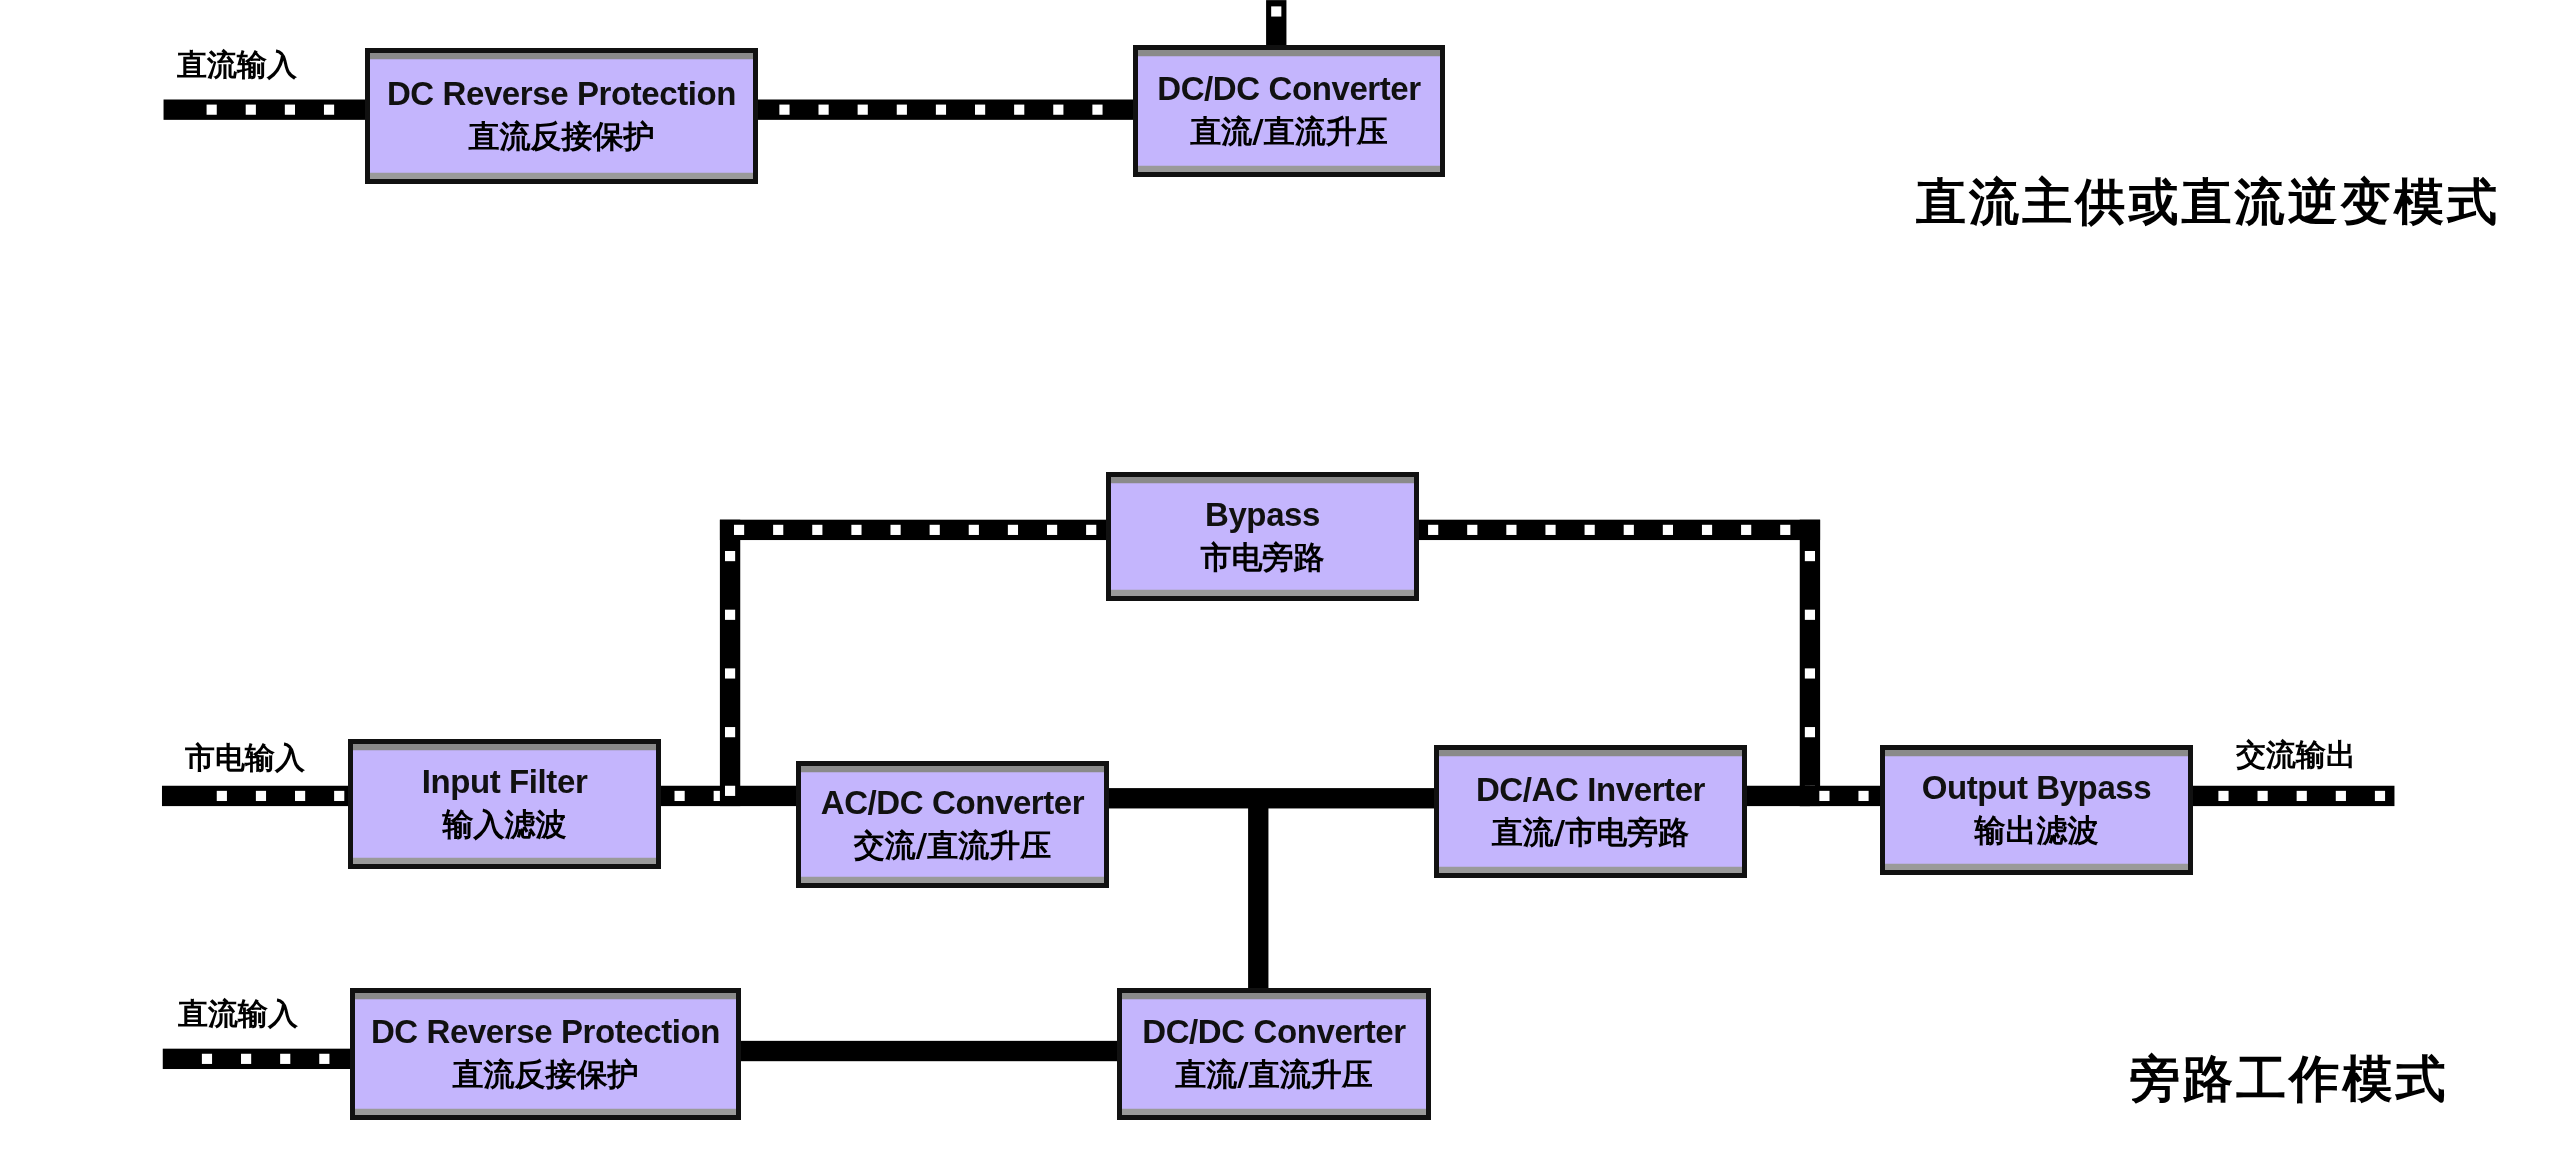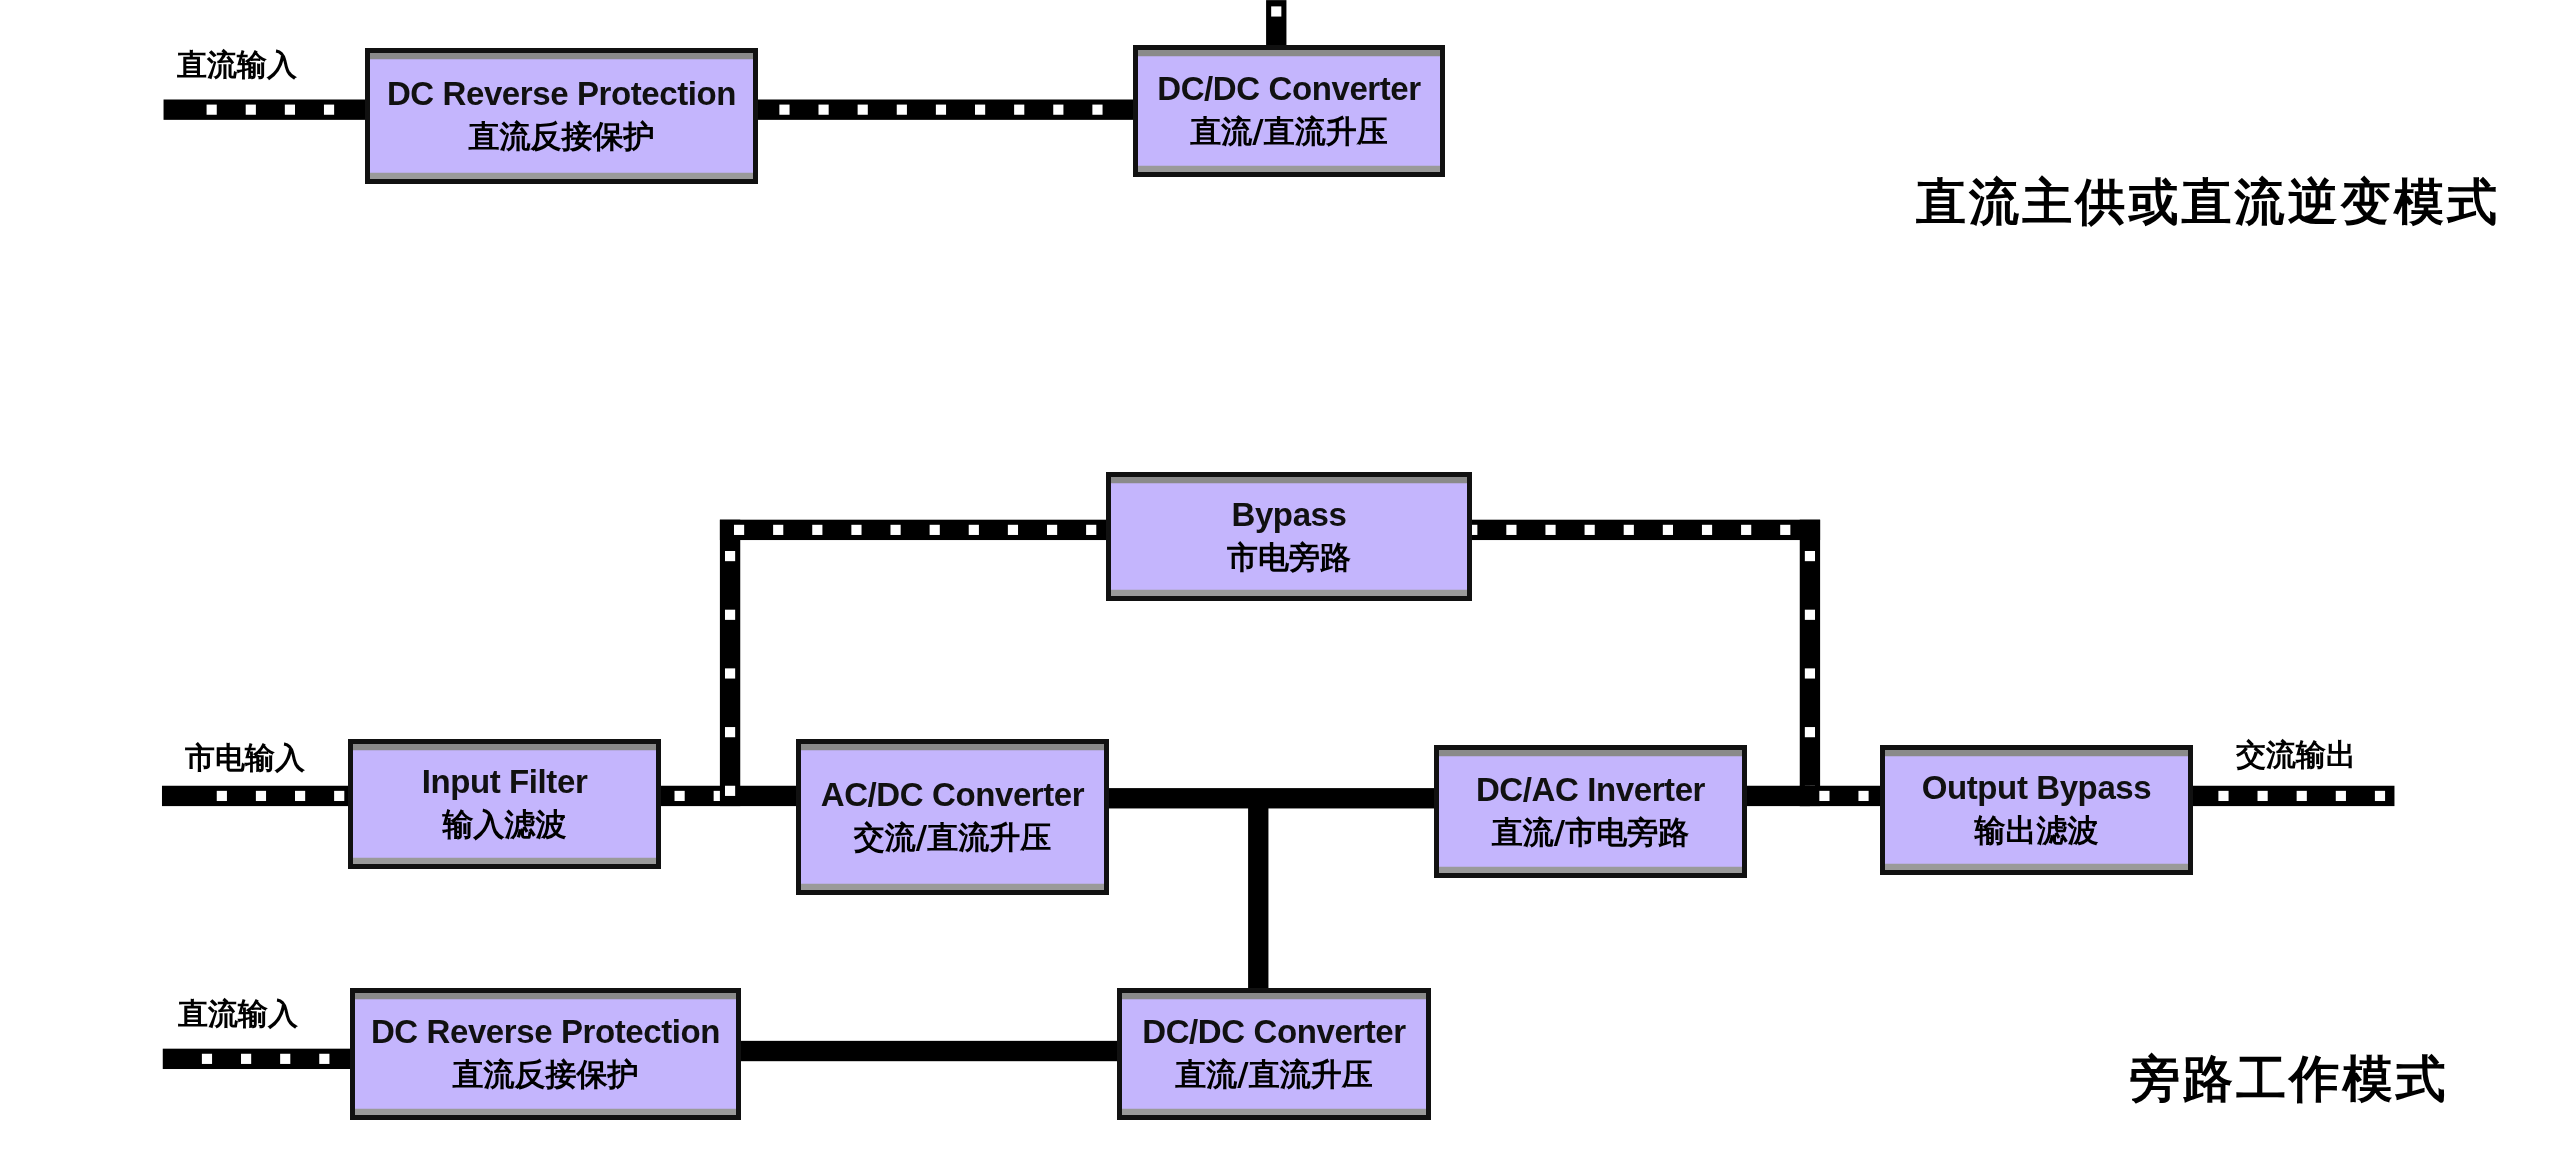--- a/index.html
+++ b/index.html
@@ -127,33 +127,33 @@
 
   <div class="box" style="left:1133px; top:45px; width:312px; height:132px;">
     <div class="en">DC/DC Converter</div>
     <div class="zh">直流/直流升压</div>
   </div>
 
   <div class="title" style="left:1870px; top:177px;margin-left:46px;">直流主供或直流逆变模式</div>
 </div>
 
 <div>
-  <div class="box" style="left:1106px; top:472px; width:366px; height:129px;">
+  <div class="box" style="left:1106px; top:472px; width:313px; height:129px;">
     <div class="en">Bypass</div>
     <div class="zh">市电旁路</div>
   </div>
 
   <div class="label" style="left:185px; top:743px;">市电输入</div>
 
   <div class="box" style="left:348px; top:739px; width:313px; height:130px;">
     <div class="en">Input Filter</div>
     <div class="zh">输入滤波</div>
   </div>
 
-  <div class="box" style="left:796px; top:739px; width:313px; height:156px;">
+  <div class="box" style="left:796px; top:761px; width:313px; height:127px;">
     <div class="en">AC/DC Converter</div>
     <div class="zh">交流/直流升压</div>
   </div>
 
   <div class="box" style="left:1434px; top:745px; width:313px; height:133px;">
     <div class="en">DC/AC Inverter</div>
     <div class="zh">直流/市电旁路</div>
   </div>
 
   <div class="box" style="left:1880px; top:745px; width:313px; height:130px;">

